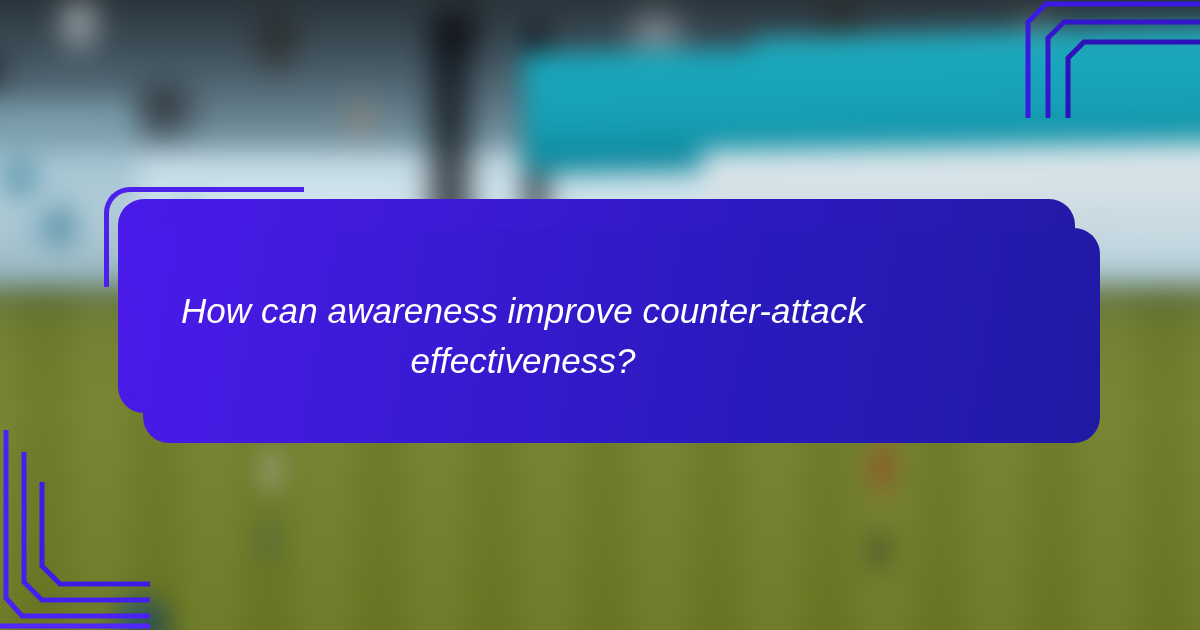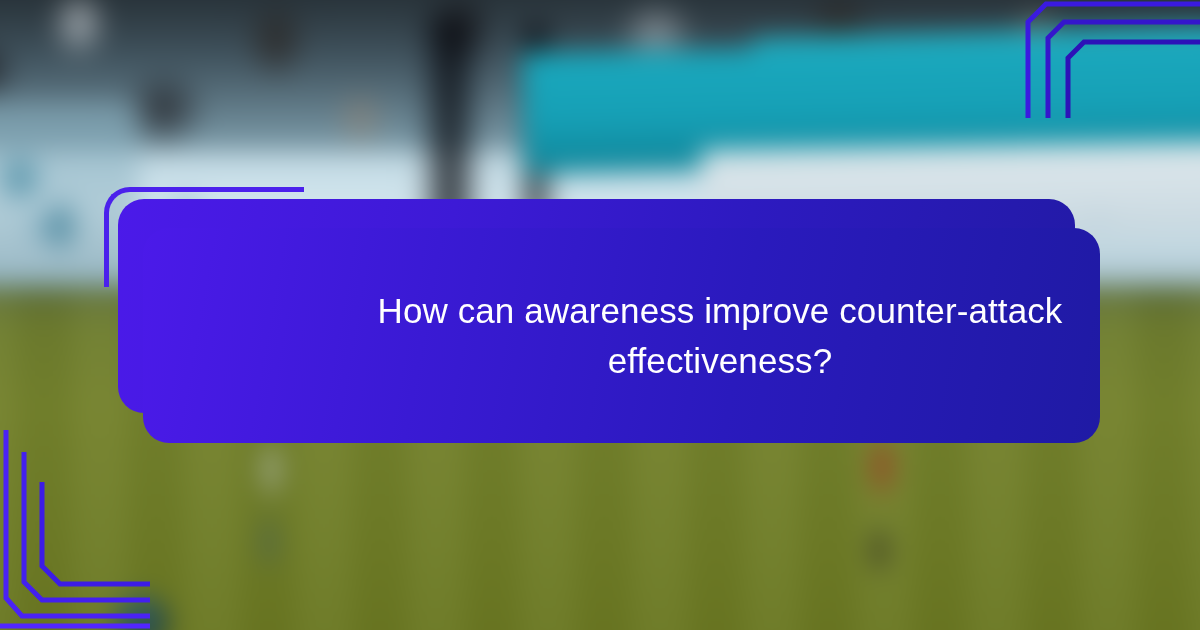--- a/index.html
+++ b/index.html
@@ -262,21 +262,22 @@
   .card-front {
     position: absolute;
     left: 143px;
     top: 228px;
     width: 957px;
     height: 215px;
     border-radius: 26px;
     background: linear-gradient(100deg, #4b1ae9 0%, #3a1ad4 30%, #2a1abd 62%, #1f1aa4 100%);
     display: flex;
     align-items: center;
-    justify-content: flex-end;
+    justify-content: flex-start;
+    font-style: italic;
   }
 
   .card-text {
     color: #ffffff;
     font-size: 35px;
     line-height: 1.42;
     font-weight: 400;
     text-align: center;
     width: 760px;
     letter-spacing: .1px;

